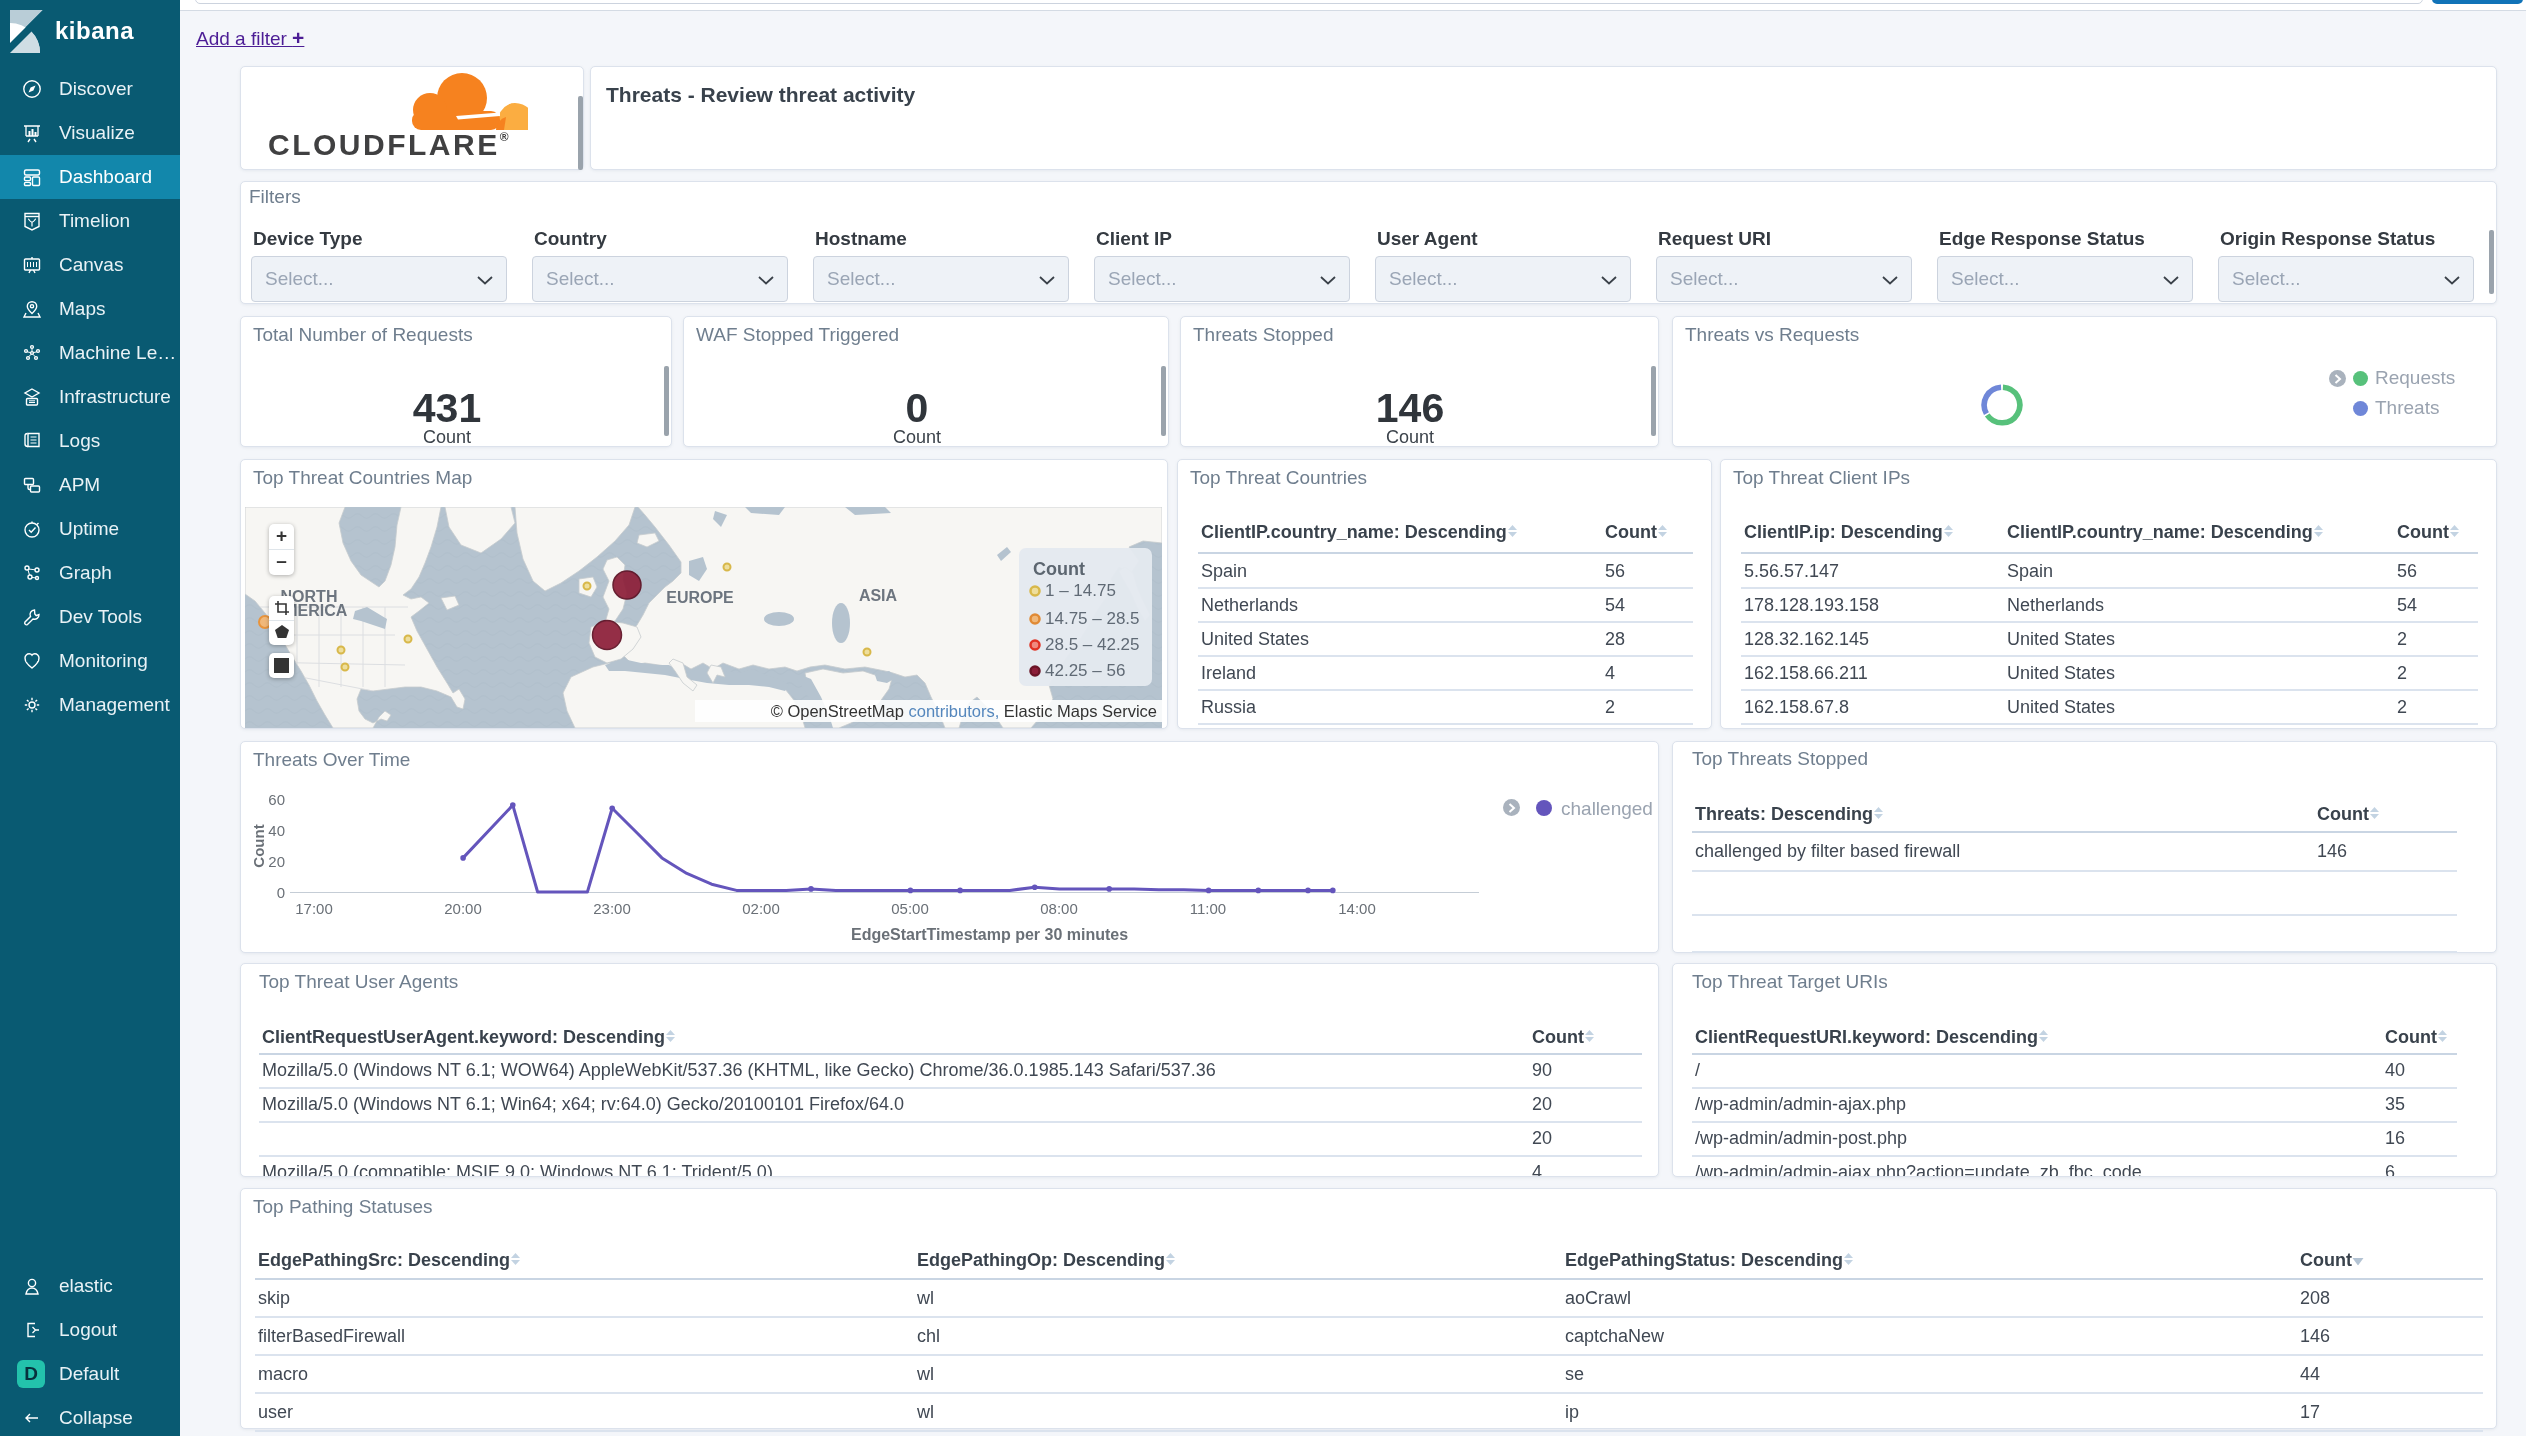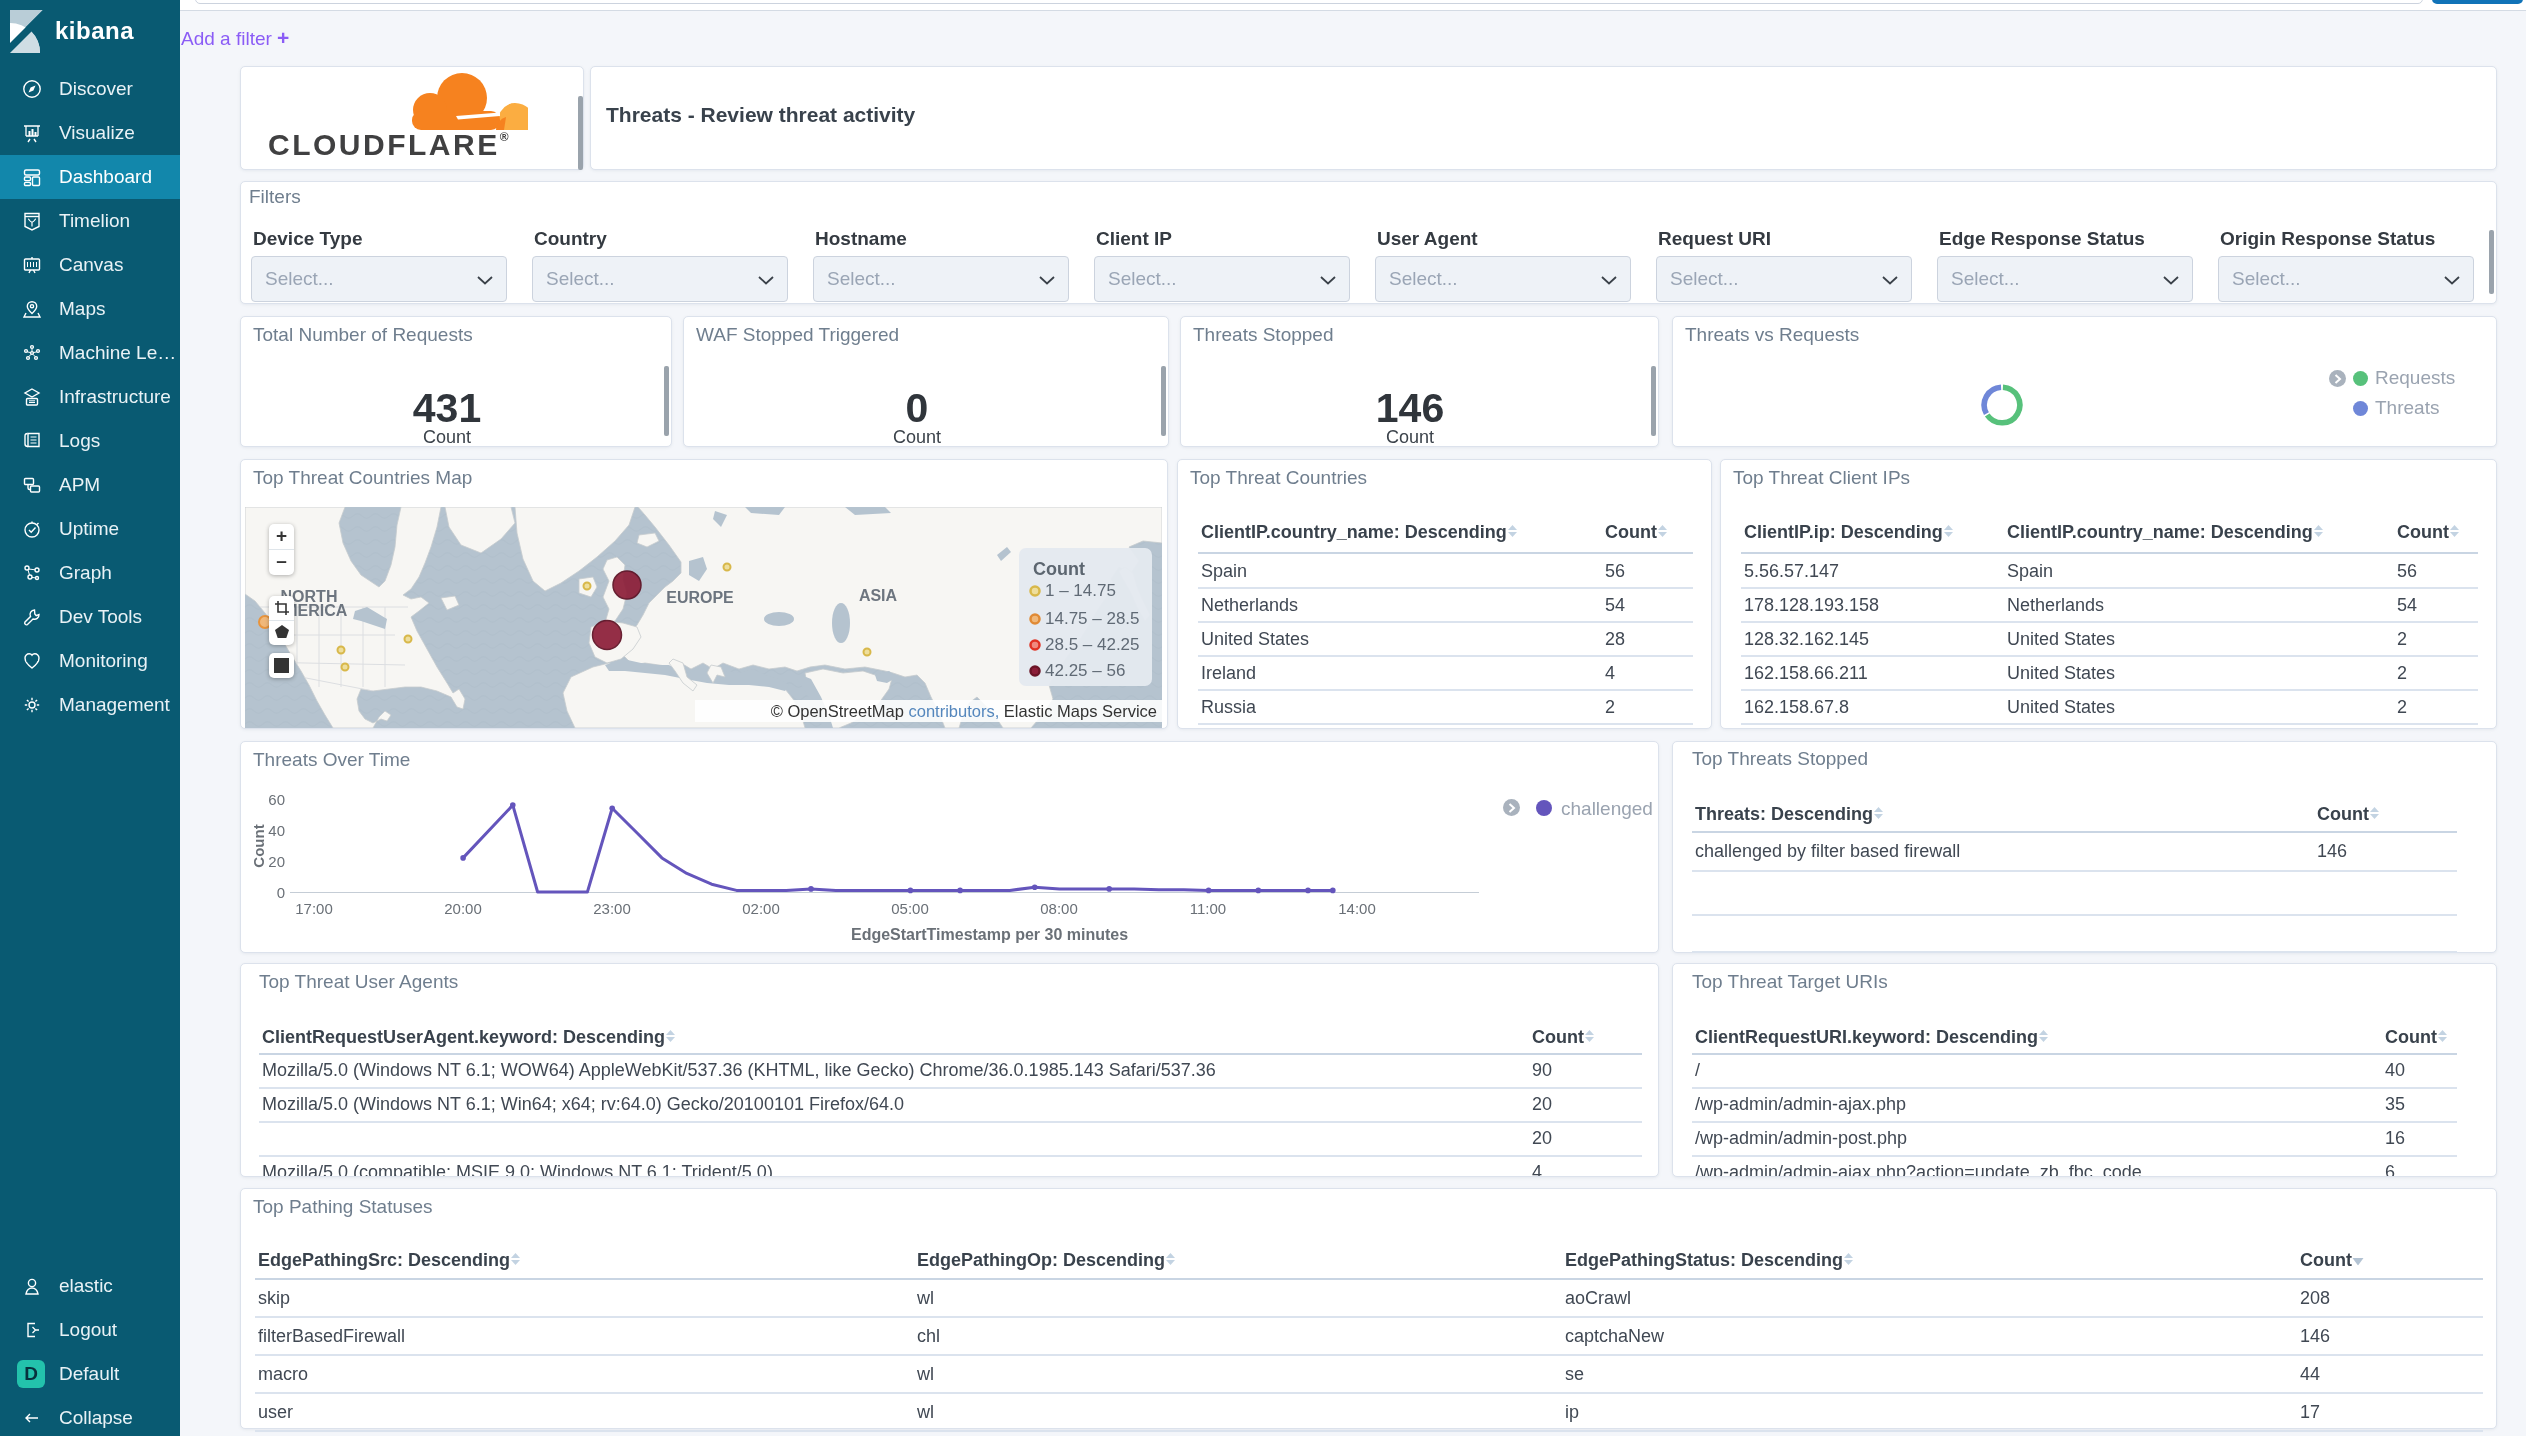--- a/index.html
+++ b/index.html
@@ -6,21 +6,21 @@
 html,body { width:2526px; height:1436px; overflow:hidden; font-family:"Liberation Sans", sans-serif; background:#f4f6fa; }
 #stage { position:absolute; left:0; top:0; width:2526px; height:1436px; }
 #sidebar { position:absolute; left:0; top:0; width:180px; height:1436px; background:#095a72; }
 .nav-item { position:absolute; left:0; width:180px; height:44px; color:#e9f2f6; font-size:19px; }
 .nav-item.sel { background:#1287ab; color:#fff; }
 .nav-item .lbl { position:absolute; left:59px; top:50%; transform:translateY(-50%); white-space:nowrap; }
 .nav-item .ico { position:absolute; left:22px; top:50%; transform:translateY(-50%); width:20px; height:20px; }
 #topbar { position:absolute; left:180px; top:0; width:2346px; height:11px; background:#fff; border-bottom:1px solid #d4dbe4; }
 #qbar { position:absolute; left:15px; top:-31px; width:2228px; height:35px; border:1px solid #ccd3de; border-radius:5px; background:#fff; }
 #qbtn { position:absolute; left:2252px; top:-31px; width:91px; height:35px; background:#1173b8; border-radius:5px; }
-#addfilter { position:absolute; left:181px; top:26px; color:#8b5cf6; font-size:19px; }
+#addfilter { position:absolute; left:196px; top:26px; color:#4c1d95; font-size:19px;text-decoration:underline; }
 #addfilter b { font-weight:bold; font-size:21px; }
 .p { position:absolute; background:#fff; border:1px solid #dce2ec; border-radius:5px; box-shadow:0 1px 3px rgba(100,115,140,0.10); }
 .pt { position:absolute; font-size:19px; color:#6f7e8e; white-space:nowrap; }
 .hd { position:absolute; font-weight:bold; font-size:18px; color:#39424c; white-space:nowrap; }
 .cell { position:absolute; font-size:18px; color:#404853; white-space:nowrap; }
 .sep { position:absolute; height:2px; background:#dbe3ee; }
 .hline { position:absolute; height:2px; background:#c9d5e3; }
 .sb { position:absolute; width:5px; background:#9aa3ac; border-radius:2px; }
 .flabel { position:absolute; font-weight:bold; font-size:19px; color:#343a41; white-space:nowrap; }
 .fsel { position:absolute; height:46px; background:#eef2f7; border:1px solid #ccd3de; border-radius:4px; }
@@ -203,21 +203,21 @@
 <circle cx="62" cy="28" r="25" fill="#f6821f"></circle>
 <circle cx="30" cy="40" r="17" fill="#f6821f"></circle>
 <rect x="12" y="41" width="88" height="19" rx="9" fill="#f6821f"></rect>
 <path d="M56 46 L100 42.5 L100 46 L58 49.5 Z" fill="#ffffff"></path>
 <path d="M96 60 a14 14 0 0 1 10 -13 l-2 13 z" fill="#f6821f"></path>
 </svg>
       <div style="position:absolute;left:27px;top:61px;font-size:30px;font-weight:800;color:#404041;letter-spacing:2.5px;">CLOUDFLARE<span style="font-size:12px;vertical-align:14px;letter-spacing:0">®</span></div>
       <div class="sb" style="left:337px;top:29px;height:74px;"></div>
     </div>
     <div class="p" style="left:590px;top:66px;width:1907px;height:104px;">
-      <div class="hd" style="left:15px;top:48px;transform:translateY(-50%);font-size:21px;">Threats - Review threat activity</div>
+      <div class="hd" style="left:15px;top:28px;transform:translateY(-50%);font-size:21px;">Threats - Review threat activity</div>
     </div>
     <div class="p" style="left:240px;top:181px;width:2257px;height:123px;">
       <div class="pt" style="left:8px;top:15px;transform:translateY(-50%);">Filters</div>
       <div class="flabel" style="left:12px;top:57px;transform:translateY(-50%);">Device Type</div>
       <div class="fsel" style="left:10px;top:74px;width:256px;">
         <span class="ph">Select...</span>
         <svg style="position:absolute;right:13px;top:19px" width="16" height="9" viewBox="0 0 16 9" fill="none">
           <path d="M1 1l7 6.5L15 1" stroke="#3a4149" stroke-width="1.8"></path>
         </svg>
       </div>

